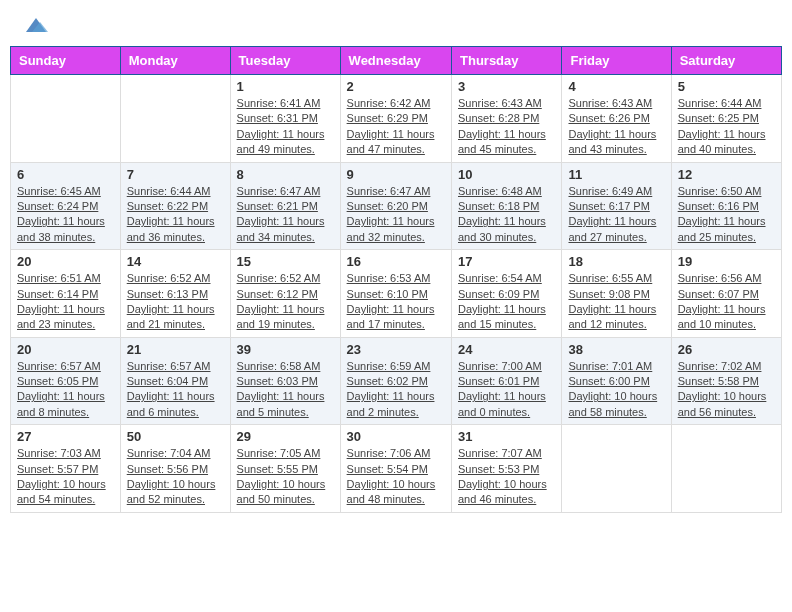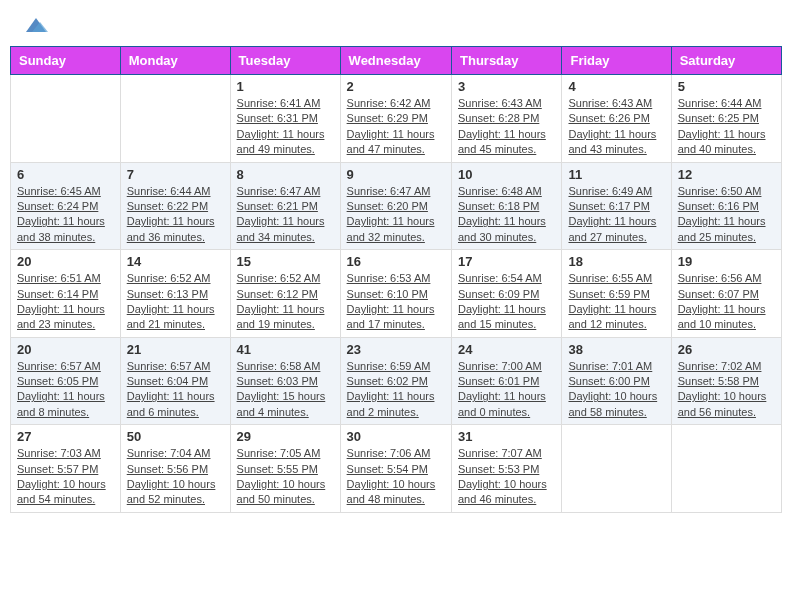--- a/index.html
+++ b/index.html
@@ -271,21 +271,21 @@
           <div class="cell-content">
             <span>Sunrise: 6:54 AM</span><br>
             <span>Sunset: 6:09 PM</span><br>
             <span>Daylight: 11 hours and 15 minutes.</span>
           </div>
         </td>
         <td>
           <span class="day-number">18</span>
           <div class="cell-content">
             <span>Sunrise: 6:55 AM</span><br>
-            <span>Sunset: 6:59 PM</span><br>
+            <span>Sunset: 9:08 PM</span><br>
             <span>Daylight: 11 hours and 12 minutes.</span>
           </div>
         </td>
         <td>
           <span class="day-number">19</span>
           <div class="cell-content">
             <span>Sunrise: 6:56 AM</span><br>
             <span>Sunset: 6:07 PM</span><br>
             <span>Daylight: 11 hours and 10 minutes.</span>
           </div>
@@ -302,25 +302,25 @@
         </td>
         <td>
           <span class="day-number">21</span>
           <div class="cell-content">
             <span>Sunrise: 6:57 AM</span><br>
             <span>Sunset: 6:04 PM</span><br>
             <span>Daylight: 11 hours and 6 minutes.</span>
           </div>
         </td>
         <td>
-          <span class="day-number">41</span>
+          <span class="day-number">39</span>
           <div class="cell-content">
             <span>Sunrise: 6:58 AM</span><br>
             <span>Sunset: 6:03 PM</span><br>
-            <span>Daylight: 15 hours and 4 minutes.</span>
+            <span>Daylight: 11 hours and 5 minutes.</span>
           </div>
         </td>
         <td>
           <span class="day-number">23</span>
           <div class="cell-content">
             <span>Sunrise: 6:59 AM</span><br>
             <span>Sunset: 6:02 PM</span><br>
             <span>Daylight: 11 hours and 2 minutes.</span>
           </div>
         </td>

